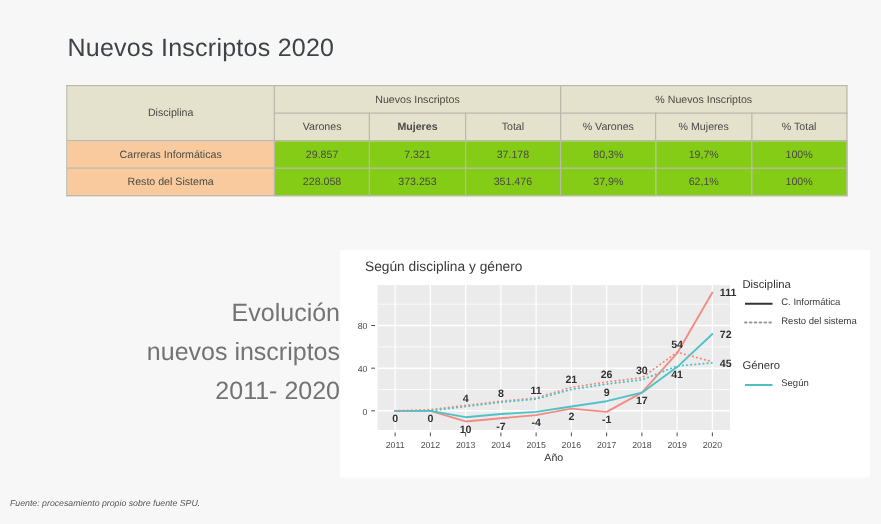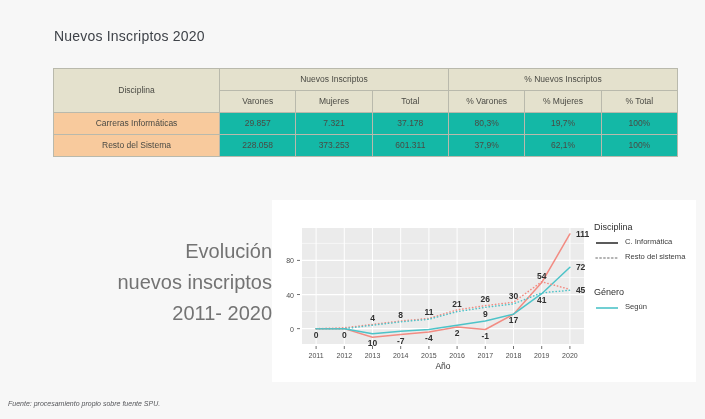--- a/index.html
+++ b/index.html
@@ -8,21 +8,21 @@
     background:#F7F7F7;
     font-family:"Liberation Sans","DejaVu Sans",sans-serif;
     overflow:hidden;position:relative;
     -webkit-font-smoothing:antialiased;
   }
   .slide{position:absolute;inset:0;}
 
   
   .page-title{
     position:absolute;left:54px;top:28px;
-    font-size:14px;color:#3F4349;font-weight:400;letter-spacing:.2px;
+    font-size:20px;color:#3F4349;font-weight:400;letter-spacing:.2px;
     white-space:nowrap;
   }
 
   
   .tbl-wrap{position:absolute;left:53px;top:68px;width:625px;}
   table.data{
     border-collapse:collapse;width:625px;
     font-size:8.5px;color:#4A4A44;
     table-layout:fixed;
   }
@@ -33,21 +33,21 @@
   }
   th.h-beige{background:#E4E1CD;}
   th.disc{
     background:#E4E1CD;text-align:left;padding-left:7px;
     font-size:8.5px;
   }
   td.rowlabel{
     background:#F8CA9D;text-align:left;padding-left:7px;
     font-size:8.5px;color:#4A4A44;
   }
-  td.val{background:#14b8a6;font-size:8.5px;margin-top:24px;}
+  td.val{background:#84cc16;font-size:8.5px;margin-top:24px;}
 
   
   .evol-block{
     position:absolute;left:40px;top:236px;width:232px;
     text-align:right;
     font-size:20px;line-height:31px;color:#737373;font-weight:400;
   }
   .evol-block div{white-space:nowrap;}
 
   
@@ -87,57 +87,58 @@
   <div class="tbl-wrap">
     <table class="data">
       <thead>
         <tr>
           <th class="disc" rowspan="2" style="width:165px;">Disciplina</th>
           <th class="h-beige" colspan="3">Nuevos Inscriptos</th>
           <th class="h-beige" colspan="3">% Nuevos Inscriptos</th>
         </tr>
         <tr>
           <th class="h-beige" style="width:77px;">Varones</th>
-          <th class="h-beige" style="width:77px;">Mujeres</th>
+          <th class="h-beige" style="width:77px;font-weight:bold;">Mujeres</th>
           <th class="h-beige" style="width:77px;">Total</th>
           <th class="h-beige" style="width:77px;">% Varones</th>
           <th class="h-beige" style="width:77px;">% Mujeres</th>
           <th class="h-beige" style="width:75px;">% Total</th>
         </tr>
       </thead>
       <tbody>
         <tr>
           <td class="rowlabel">Carreras Informáticas</td>
           <td class="val">29.857</td>
           <td class="val">7.321</td>
           <td class="val">37.178</td>
           <td class="val">80,3%</td>
           <td class="val">19,7%</td>
           <td class="val">100%</td>
         </tr>
         <tr>
           <td class="rowlabel">Resto del Sistema</td>
           <td class="val">228.058</td>
           <td class="val">373.253</td>
-          <td class="val">601.311</td>
+          <td class="val">351.476</td>
           <td class="val">37,9%</td>
           <td class="val">62,1%</td>
           <td class="val">100%</td>
         </tr>
       </tbody>
     </table>
   </div>
 
   <div class="evol-block">
     <div>Evolución</div>
     <div>nuevos inscriptos</div>
     <div>2011- 2020</div>
   </div>
 
   <div class="chart-card">
+    <div class="chart-title">Según disciplina y género</div>
 
     <div class="plot-holder">
       <svg id="plot-svg" width="310" height="148" viewBox="0 0 310 148">
           <rect x="22" y="6" width="282" height="116" fill="#EBEBEB"></rect>
           <line x1="36.1" y1="6" x2="36.1" y2="122" stroke="#FFFFFF" stroke-width="1"></line>
           <line x1="64.3" y1="6" x2="64.3" y2="122" stroke="#FFFFFF" stroke-width="1"></line>
           <line x1="92.5" y1="6" x2="92.5" y2="122" stroke="#FFFFFF" stroke-width="1"></line>
           <line x1="120.7" y1="6" x2="120.7" y2="122" stroke="#FFFFFF" stroke-width="1"></line>
           <line x1="148.9" y1="6" x2="148.9" y2="122" stroke="#FFFFFF" stroke-width="1"></line>
           <line x1="177.1" y1="6" x2="177.1" y2="122" stroke="#FFFFFF" stroke-width="1"></line>

